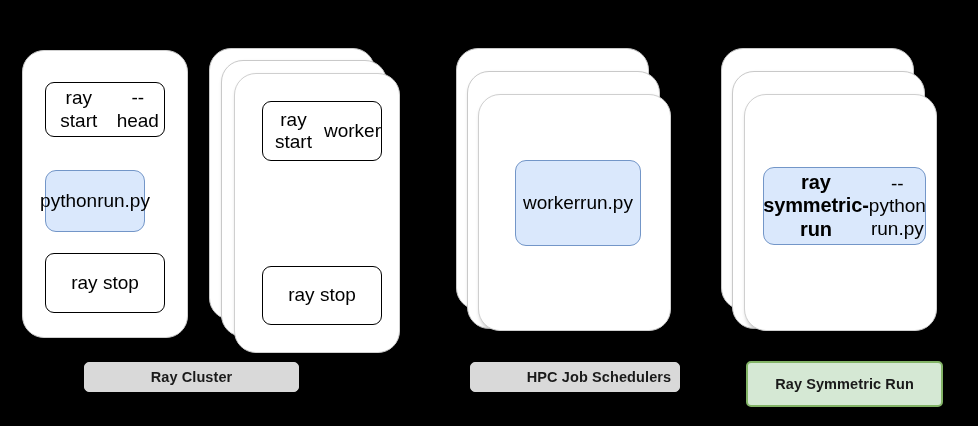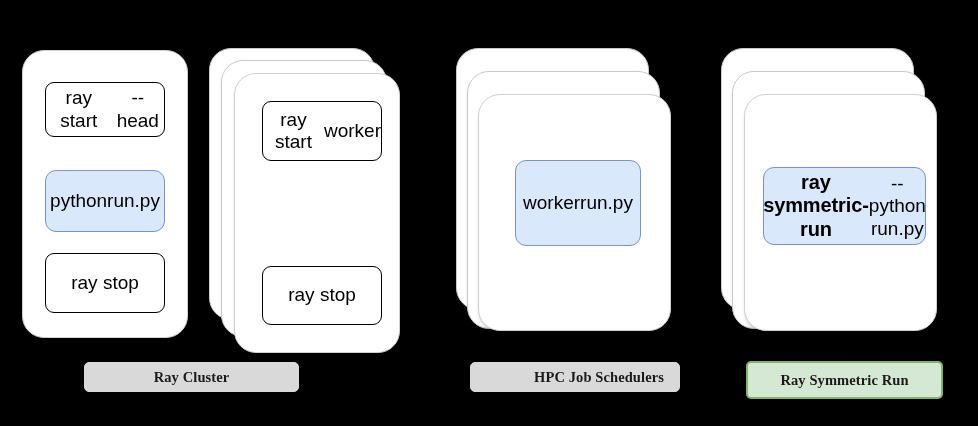--- a/index.html
+++ b/index.html
@@ -79,40 +79,39 @@
     display: flex;
     align-items: center;
     justify-content: center;
     background: #d9d9d9;
     border: 1px solid #d9d9d9;
     border-radius: 5px;
     font-size: 14.5px;
     font-weight: bold;
     color: #1a1a1a;
     letter-spacing: 0.1px;
-    font-family: Liberation Serif, serif;
   }
   .chip.green {
     background: #d5e8d4;
     border: 2px solid #82b366;
   }
 </style>
 </head>
 <body>
 
 <div id="canvas">
 
   <div class="node" style="left:22px; top:50px; width:166px; height:288px;"></div>
 
   <div class="cmd" style="left:45px; top:82px; width:120px; height:55px;">
     <span>ray start</span>
     <span class="line2">--head</span>
   </div>
 
-  <div class="cmd blue" style="left:45px; top:170px; width:120px; height:62px;">
+  <div class="cmd blue" style="left:45px; top:170px; width:100px; height:62px;">
     <span>python</span>
     <span class="line2">run.py</span>
   </div>
 
   <div class="cmd" style="left:45px; top:253px; width:120px; height:60px;">
     <span>ray stop</span>
   </div>
 
   <div class="node back" style="left:209px; top:48px; width:166px; height:272px;"></div>
   <div class="node back" style="left:221px; top:60px; width:166px; height:277px;"></div>
@@ -146,17 +145,17 @@
 
   <div class="node back" style="left:721px; top:48px; width:193px; height:262px;"></div>
   <div class="node back" style="left:732px; top:71px; width:193px; height:258px;"></div>
   <div class="node" style="left:744px; top:94px; width:193px; height:237px;"></div>
 
   <div class="cmd blue" style="left:763px; top:167px; width:163px; height:78px;">
     <span class="bold">ray symmetric-run</span>
     <span class="sub line2">-- python run.py</span>
   </div>
 
-  <div class="chip green" style="left:746px; top:361px; width:197px; height:38px;">
+  <div class="chip green" style="left:746px; top:361px; width:197px; height:46px;">
     <span>Ray Symmetric Run</span>
   </div>
 
 </div>
 
 </body></html>

